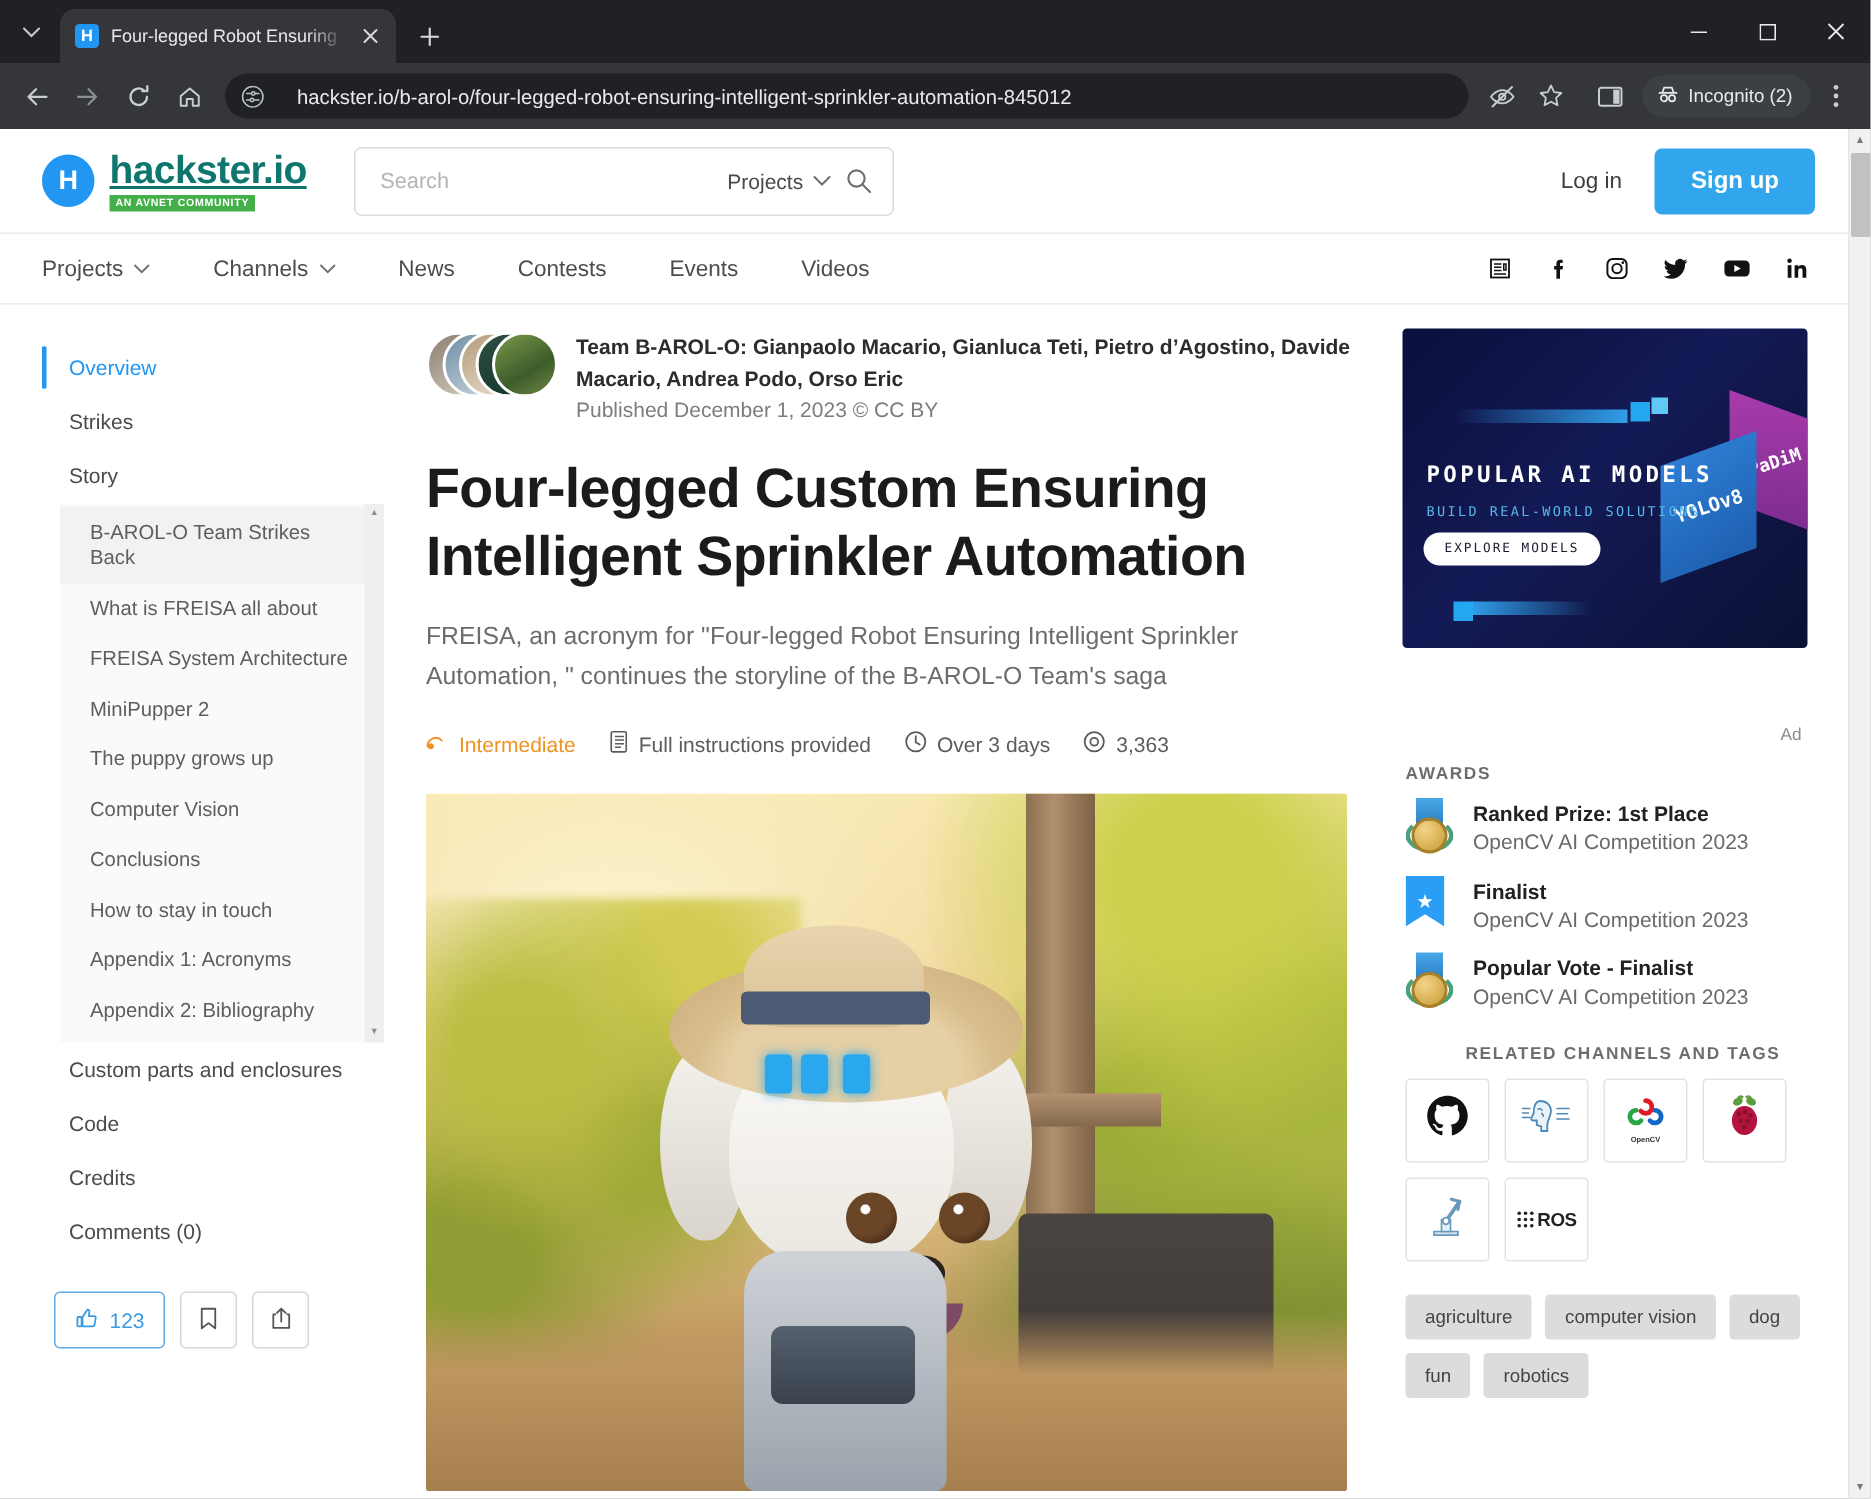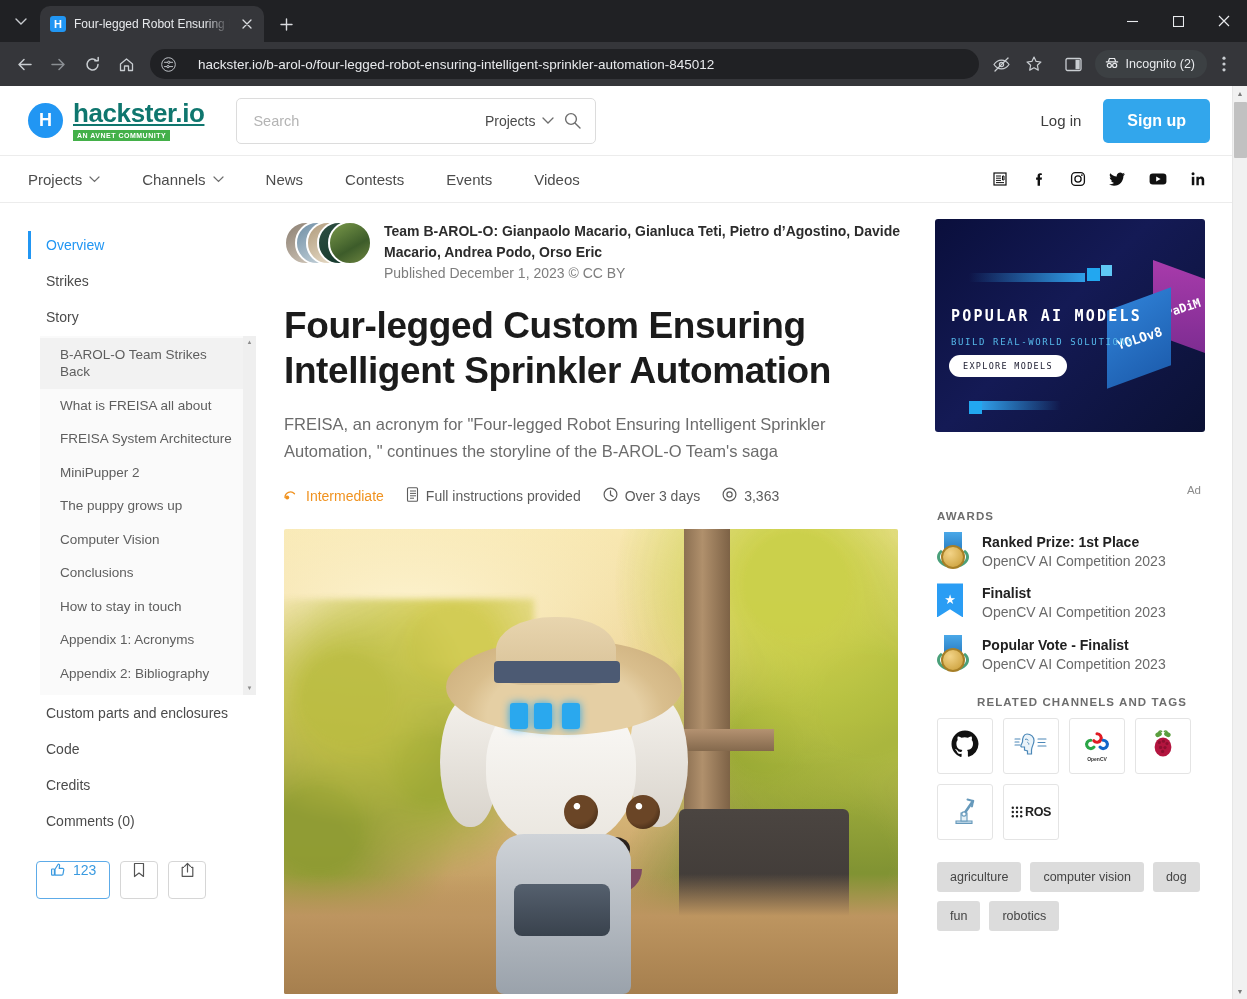--- a/index.html
+++ b/index.html
@@ -153,21 +153,21 @@
   .toc-sub.highlight { background:#f2f2f2; }
   .toc-scroll {
     position:absolute; right:0; top:0; width:13px; height:100%; background:#efefef;
   }
   .toc-scroll-arrow { height:13px; display:flex; align-items:center; justify-content:center; color:#8d8d8d; font-size:6px; }
   .toc-scroll-arrow.bottom { position:absolute; bottom:0; left:0; right:0; }
 
   .actions { display:flex; gap:10px; padding: 22px 0 0 8px; }
   .act-btn {
     height:38px; border:1px solid #d6d6d6; border-radius:4px; background:#fff;
-    display:flex; justify-content:center; gap:7px; padding: 0 13px;
+    display:flex; align-items:center; justify-content:center; gap:7px; padding: 0 13px;
     color:#555; font-size:14px; font-family:"Liberation Sans", sans-serif;
   }
   .act-btn.liked { border-color:#5dabe8; color:#3a9ae0; }
   .act-btn.icon-only { width:38px; padding:0; }
 
   
   .main { flex: 1 1 auto; padding: 0 28px 0 28px; min-width:0; }
   .byline { display:flex; gap:14px; align-items:flex-start; }
   .avatars { position:relative; width:86px; height:44px; flex:0 0 auto; margin-top:2px;}
   .av {

